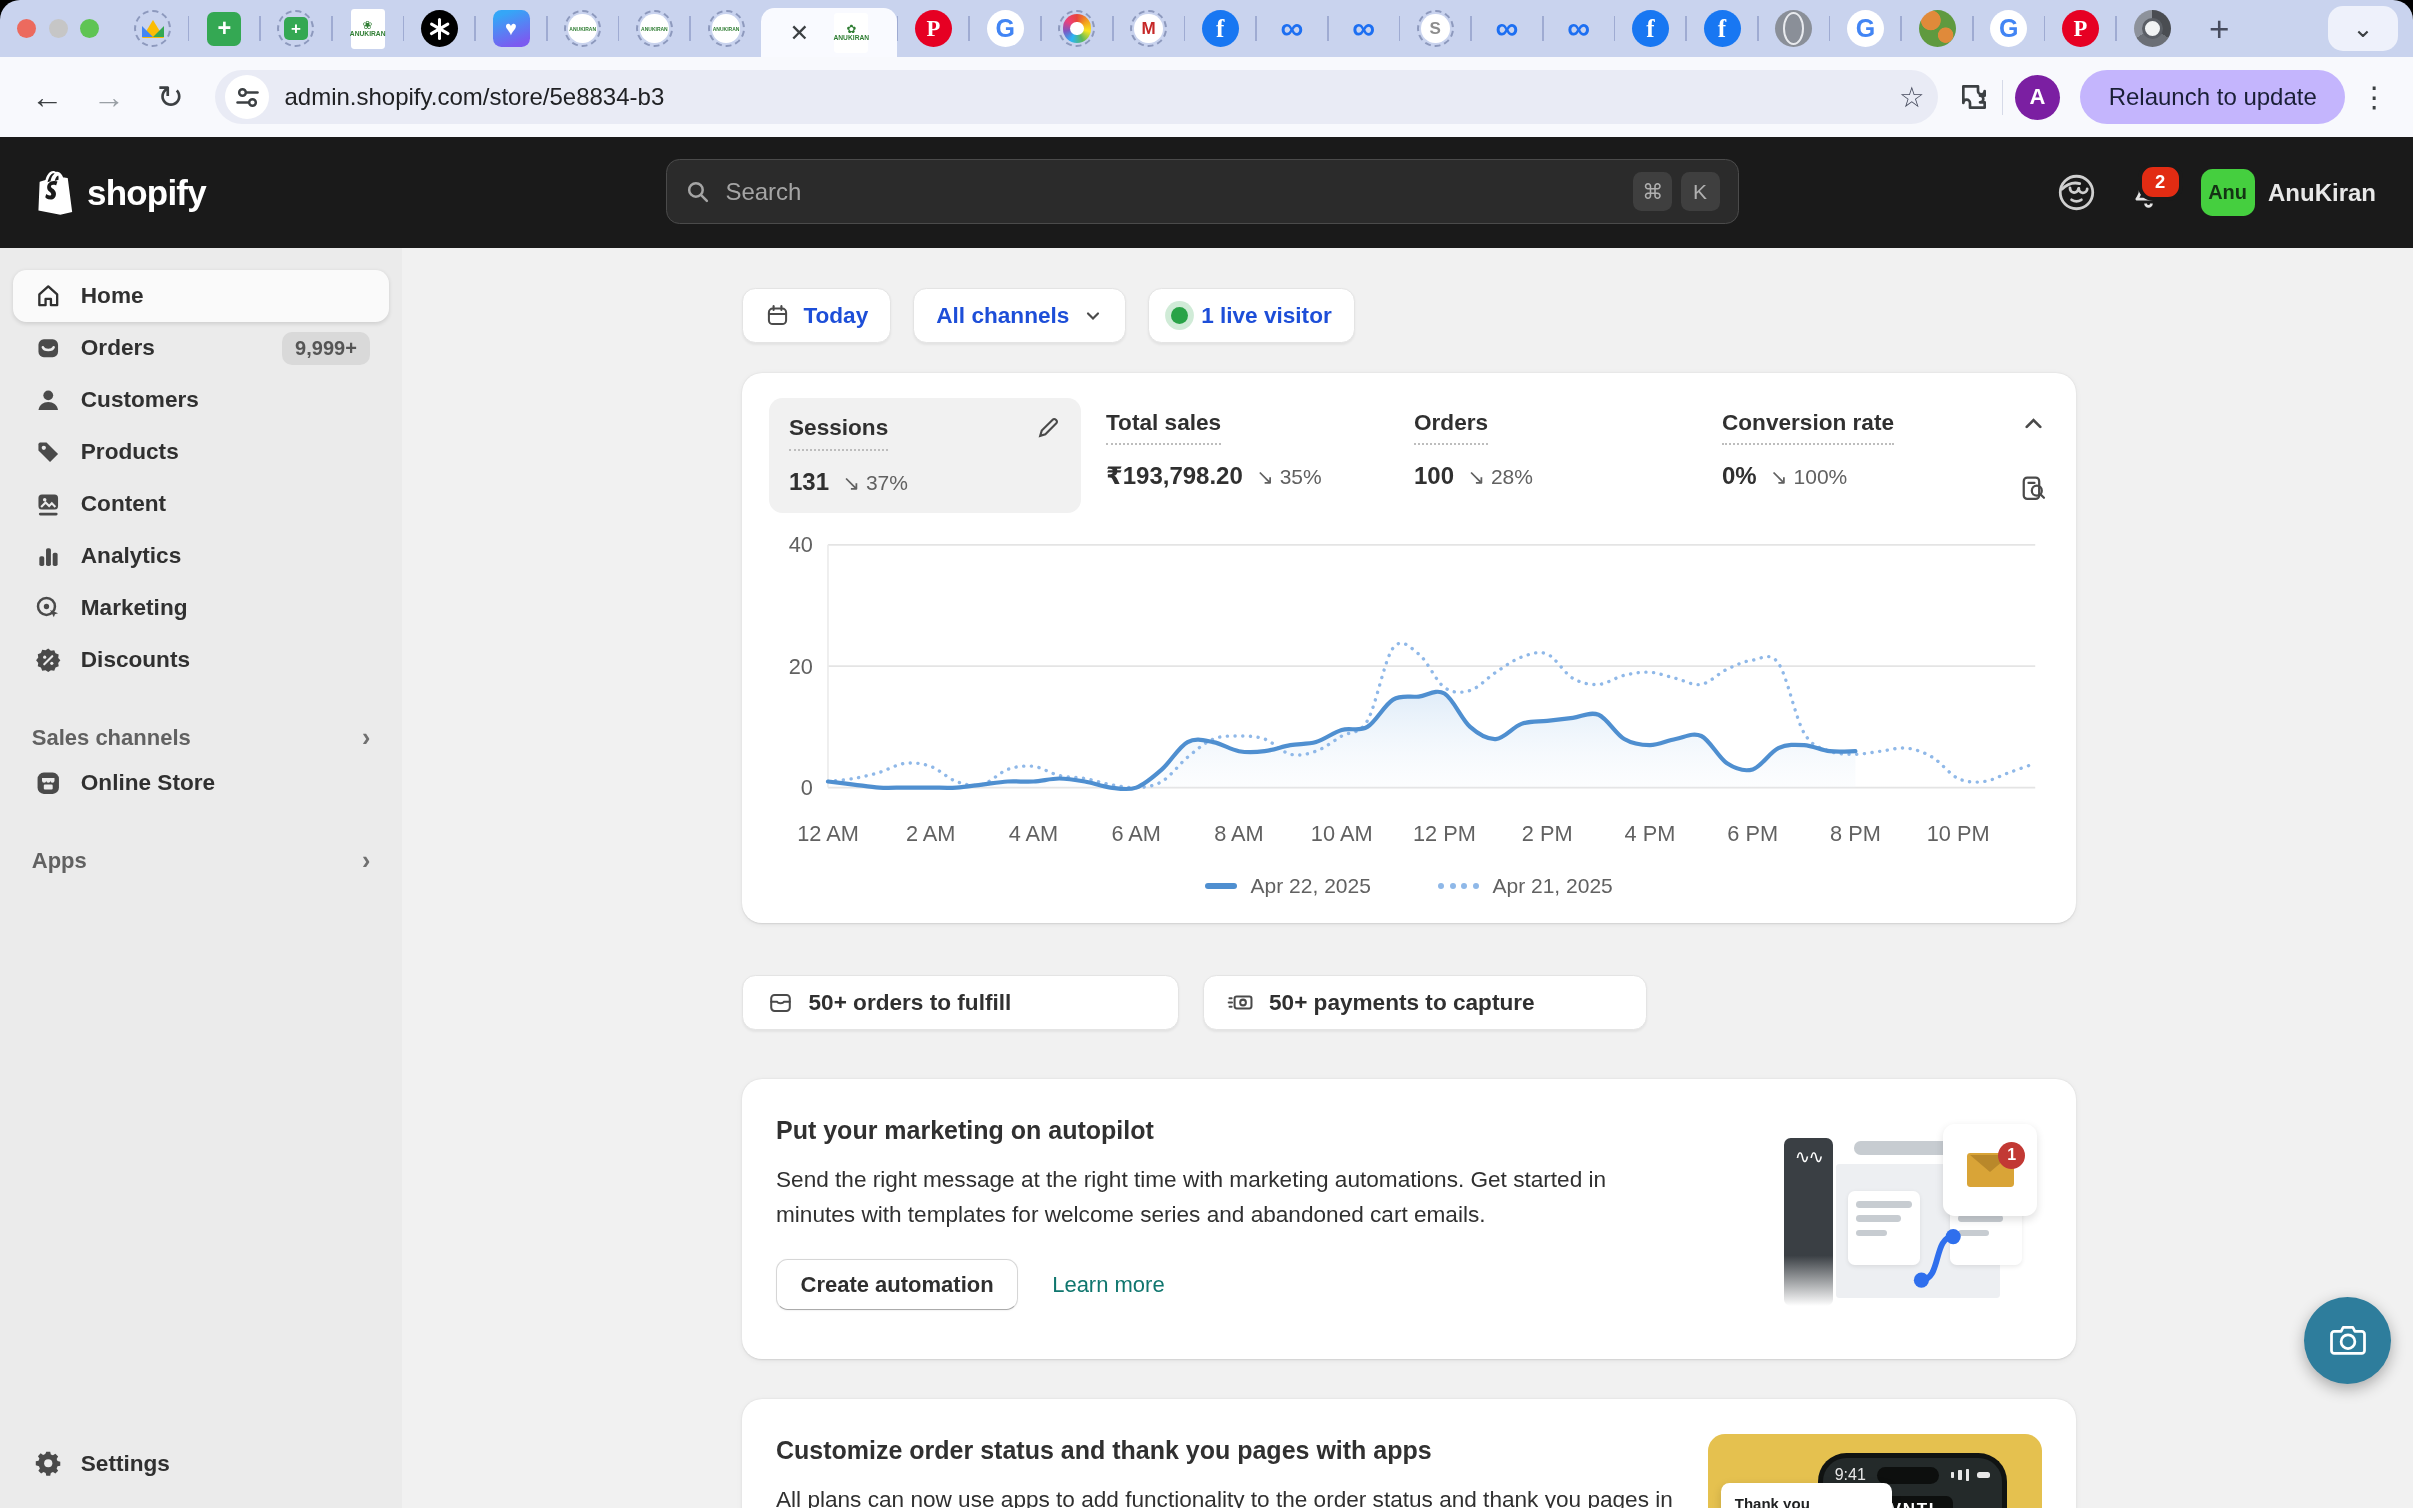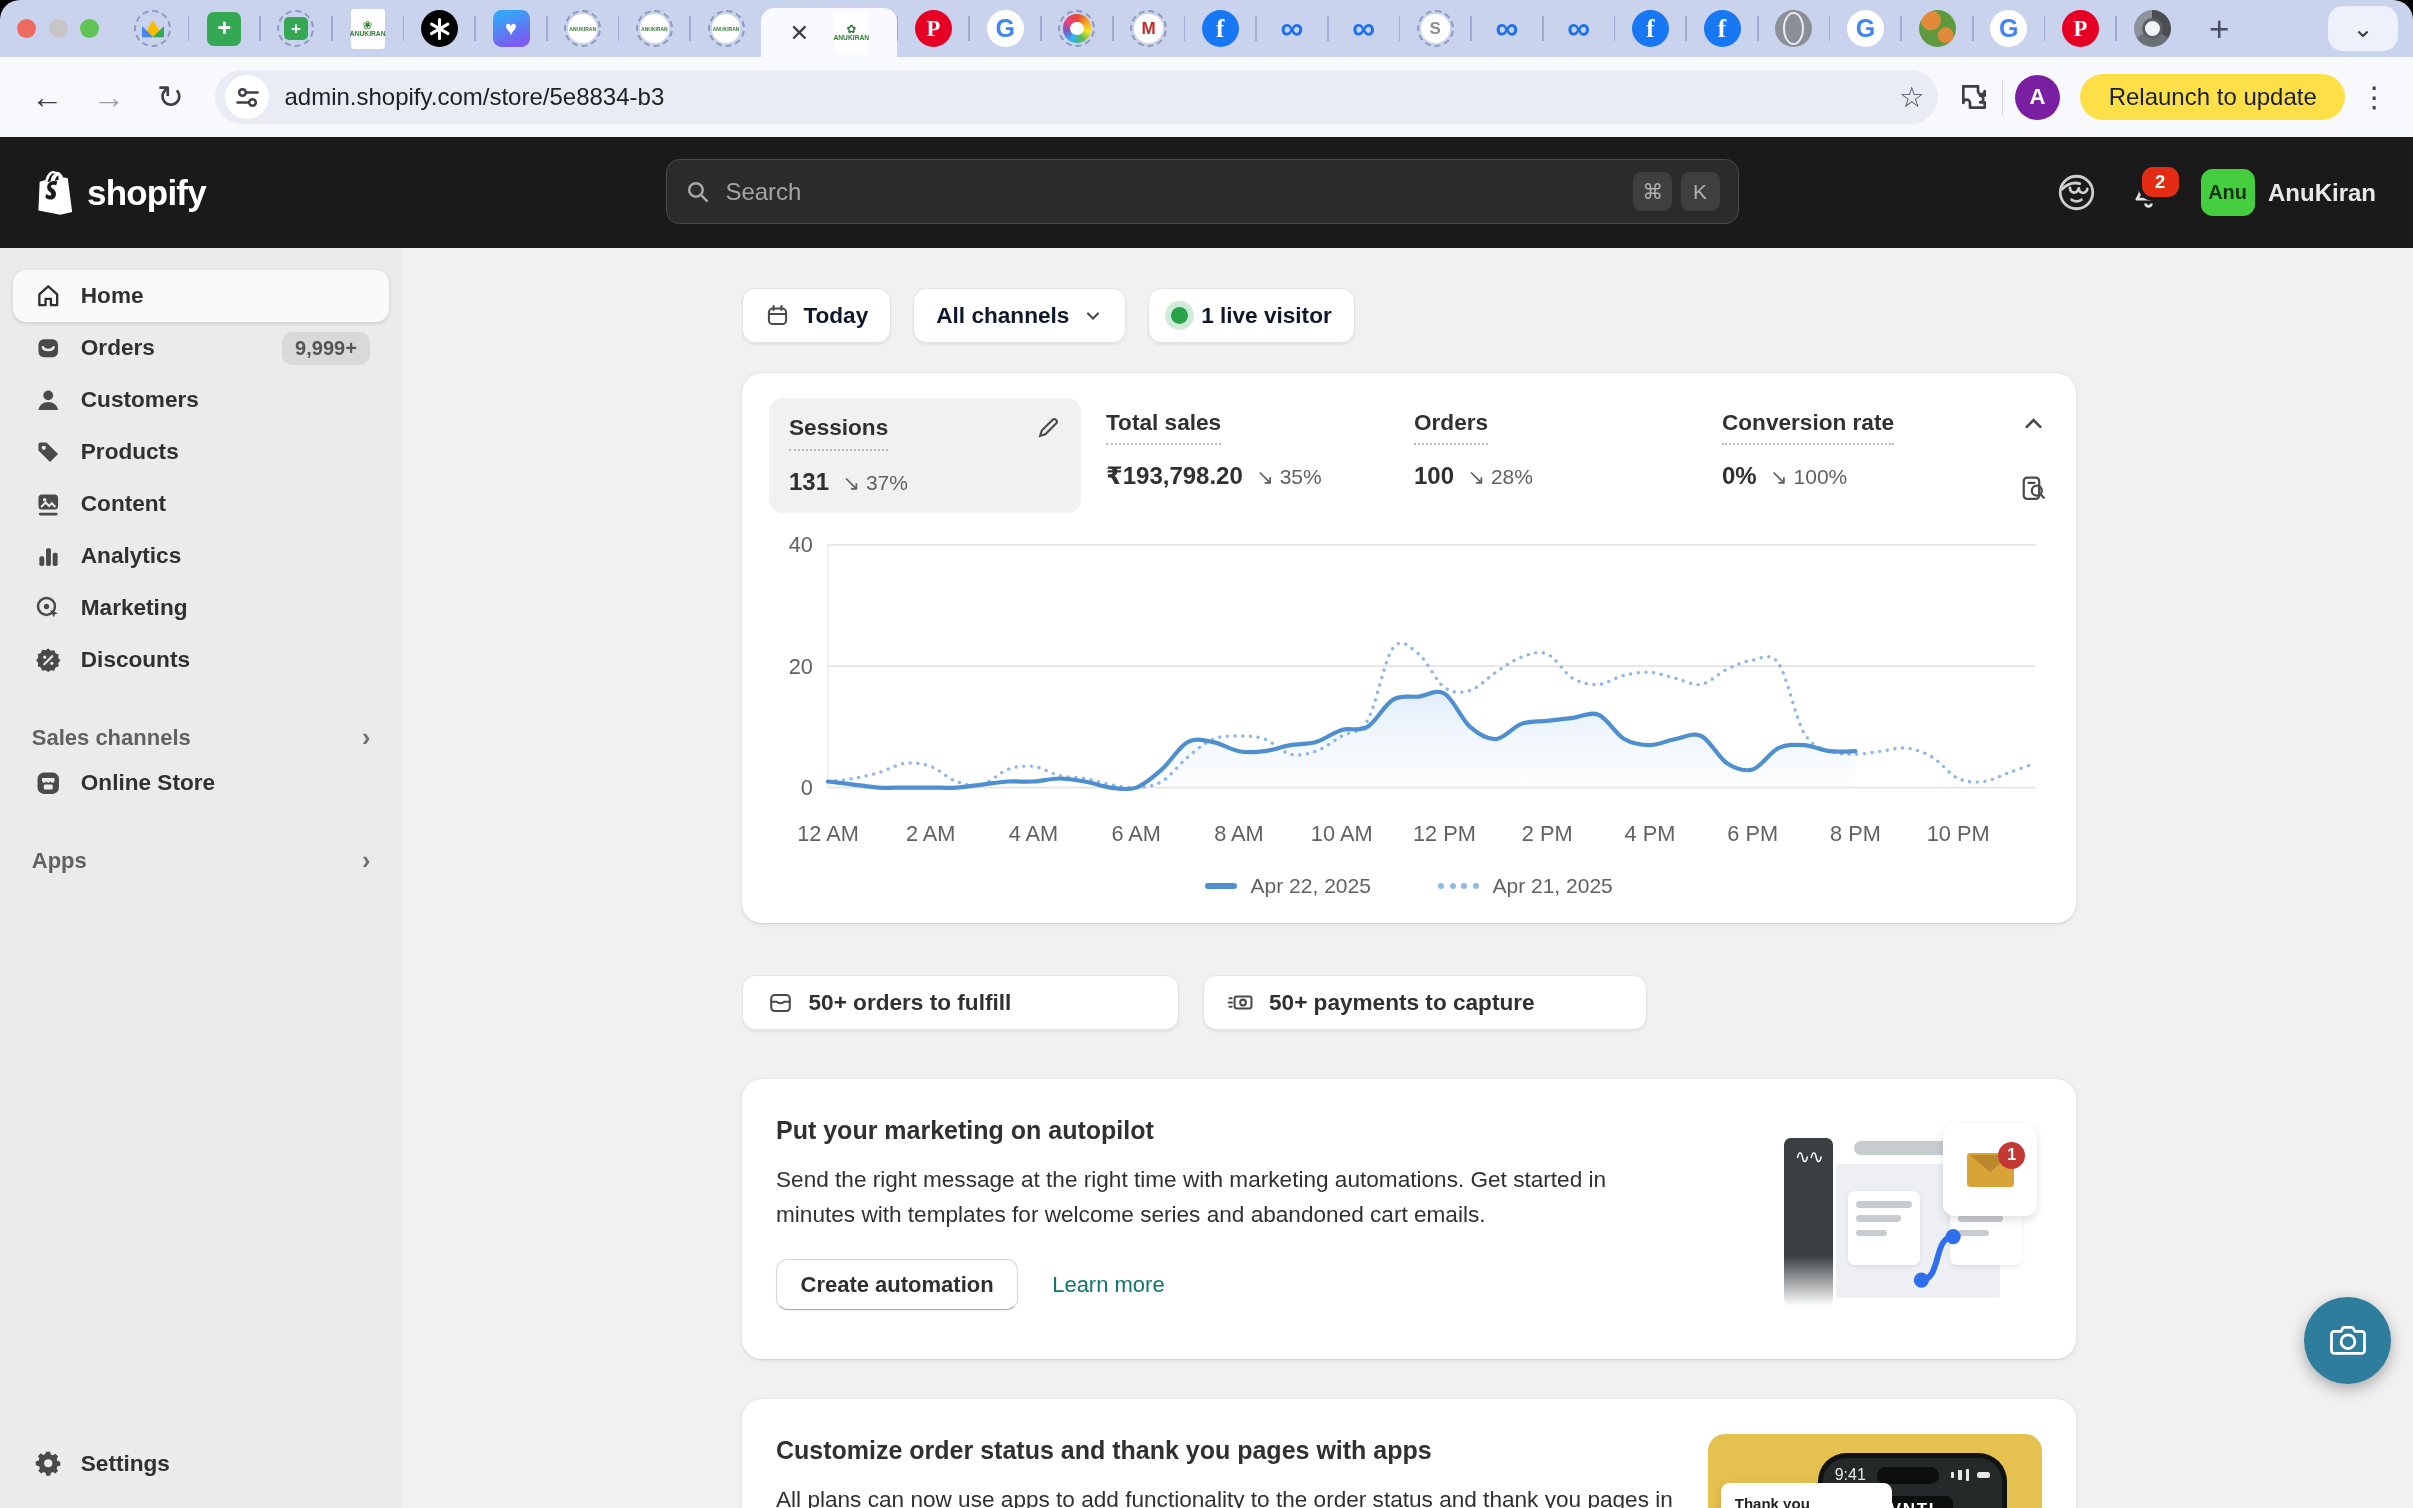--- a/index.html
+++ b/index.html
@@ -52,21 +52,21 @@
   
   .toolbar{height:80px;background:#f8f9fd;display:flex;align-items:center;padding:0 22px;gap:11.7px;flex:0 0 auto}
   .navbtn{width:50px;height:50px;display:flex;align-items:center;justify-content:center;font-size:32px;color:#3c4043}
   .navbtn.disabled{color:#9aa0a6}
   .omnibox{flex:1;height:54px;background:#e9ebf5;border-radius:27px;display:flex;align-items:center;padding:0 8.4px 0 10px;gap:15px;margin:0 8.4px}
   .tune{width:44px;height:44px;border-radius:50%;background:#fff;display:flex;align-items:center;justify-content:center}
   .url{font-size:24px;color:#202124;flex:1}
   .star{font-size:28.5px;color:#474c5e;margin-right:5px}
   .tb-div{width:1.7px;height:35px;background:#d6dae8}
   .profile{width:45px;height:45px;border-radius:50%;background:#7b1fa2;color:#fff;display:flex;align-items:center;justify-content:center;font-size:22px;font-weight:600}
-  .relaunch{height:46px;border-radius:27px;background:#fde047;color:#1a1f36;display:flex;align-items:center;padding:0 28.5px;font-size:24px;margin-left:8.4px}
+  .relaunch{height:54px;border-radius:27px;background:#c4b5fd;color:#1a1f36;display:flex;align-items:center;padding:0 28.5px;font-size:24px;margin-left:8.4px}
   .kebab{font-size:28.5px;color:#3c4043;width:34px;text-align:center}
 
   
   .shop-top{height:111px;background:#1a1a1a;display:flex;align-items:center;position:relative;padding:0 38px;flex:0 0 auto}
   .logo{display:flex;align-items:center;gap:10px}
   .wordmark{color:#fff;font-size:35px;font-weight:700;letter-spacing:-0.8px}
   .searchbox{position:absolute;left:666px;top:22px;width:1073px;height:65px;background:#2b2b2b;border:1.7px solid #4b4b4b;
     border-radius:13.4px;display:flex;align-items:center;gap:15px;padding:0 18.4px;box-sizing:border-box}
   .searchbox .ph{font-size:24px;color:#a5a5a5}
   .kbd{height:39px;min-width:39px;border-radius:8.4px;background:#3f3f3f;color:#b0b0b0;display:flex;align-items:center;justify-content:center;font-size:21px;padding:0 6.7px;box-sizing:border-box}
@@ -88,21 +88,21 @@
   .nav-badge{margin-left:auto;background:#d9d9d9;color:#555;font-size:20px;font-weight:600;border-radius:10px;padding:5px 13.4px}
   .side-section{margin:37px 5px 5px;display:flex;align-items:center;justify-content:space-between;color:#616161;font-size:22px;font-weight:600;padding:0 13.4px}
   .chev{font-size:25px;color:#707070}
   .settings{position:absolute;left:13.4px;right:13.4px;bottom:18.4px}
 
   .main{flex:1;background:#f1f1f1;min-width:0;position:relative;overflow:hidden}
   .content{width:1334px;margin-left:340px;padding-top:40px}
 
   .filters{display:flex;gap:22px;align-items:center}
   .filter-btn{height:55px;background:#fff;border:1.7px solid #e4e4e4;border-radius:13.4px;display:flex;align-items:center;gap:13.4px;
-    padding:0 22px;font-size:22.6px;font-weight:600;color:#0f172a;box-shadow:0 1.7px 2.5px rgba(0,0,0,.06);box-sizing:border-box}
+    padding:0 22px;font-size:22.6px;font-weight:600;color:#1d4ed8;box-shadow:0 1.7px 2.5px rgba(0,0,0,.06);box-sizing:border-box}
   .live-dot{width:17px;height:17px;border-radius:50%;background:#29a347;box-shadow:0 0 0 5.9px rgba(41,163,71,.22)}
 
   .card{background:#fff;border-radius:20px;box-shadow:0 0.8px 1.7px rgba(0,0,0,.1),0 1.7px 6.7px rgba(0,0,0,.05)}
   .overview{margin-top:30px;padding:25px 27px 18.4px;position:relative}
   .ov-icons{position:absolute;right:28.5px;top:37px;display:flex;flex-direction:column;gap:37px;align-items:center}
   .metrics{display:flex;align-items:flex-start}
   .metric{width:308px;box-sizing:border-box;padding-top:11.7px}
   .metric.sessions{background:#f1f1f1;border-radius:13.4px;padding:17px 20px;width:312px;margin-right:25px}
   .mlabel-row{display:flex;align-items:flex-start;justify-content:space-between}
   .mlabel{font-size:22.6px;font-weight:650;color:#303030;border-bottom:2.5px dotted #bdbdbd;padding-bottom:7.5px;display:inline-block}

